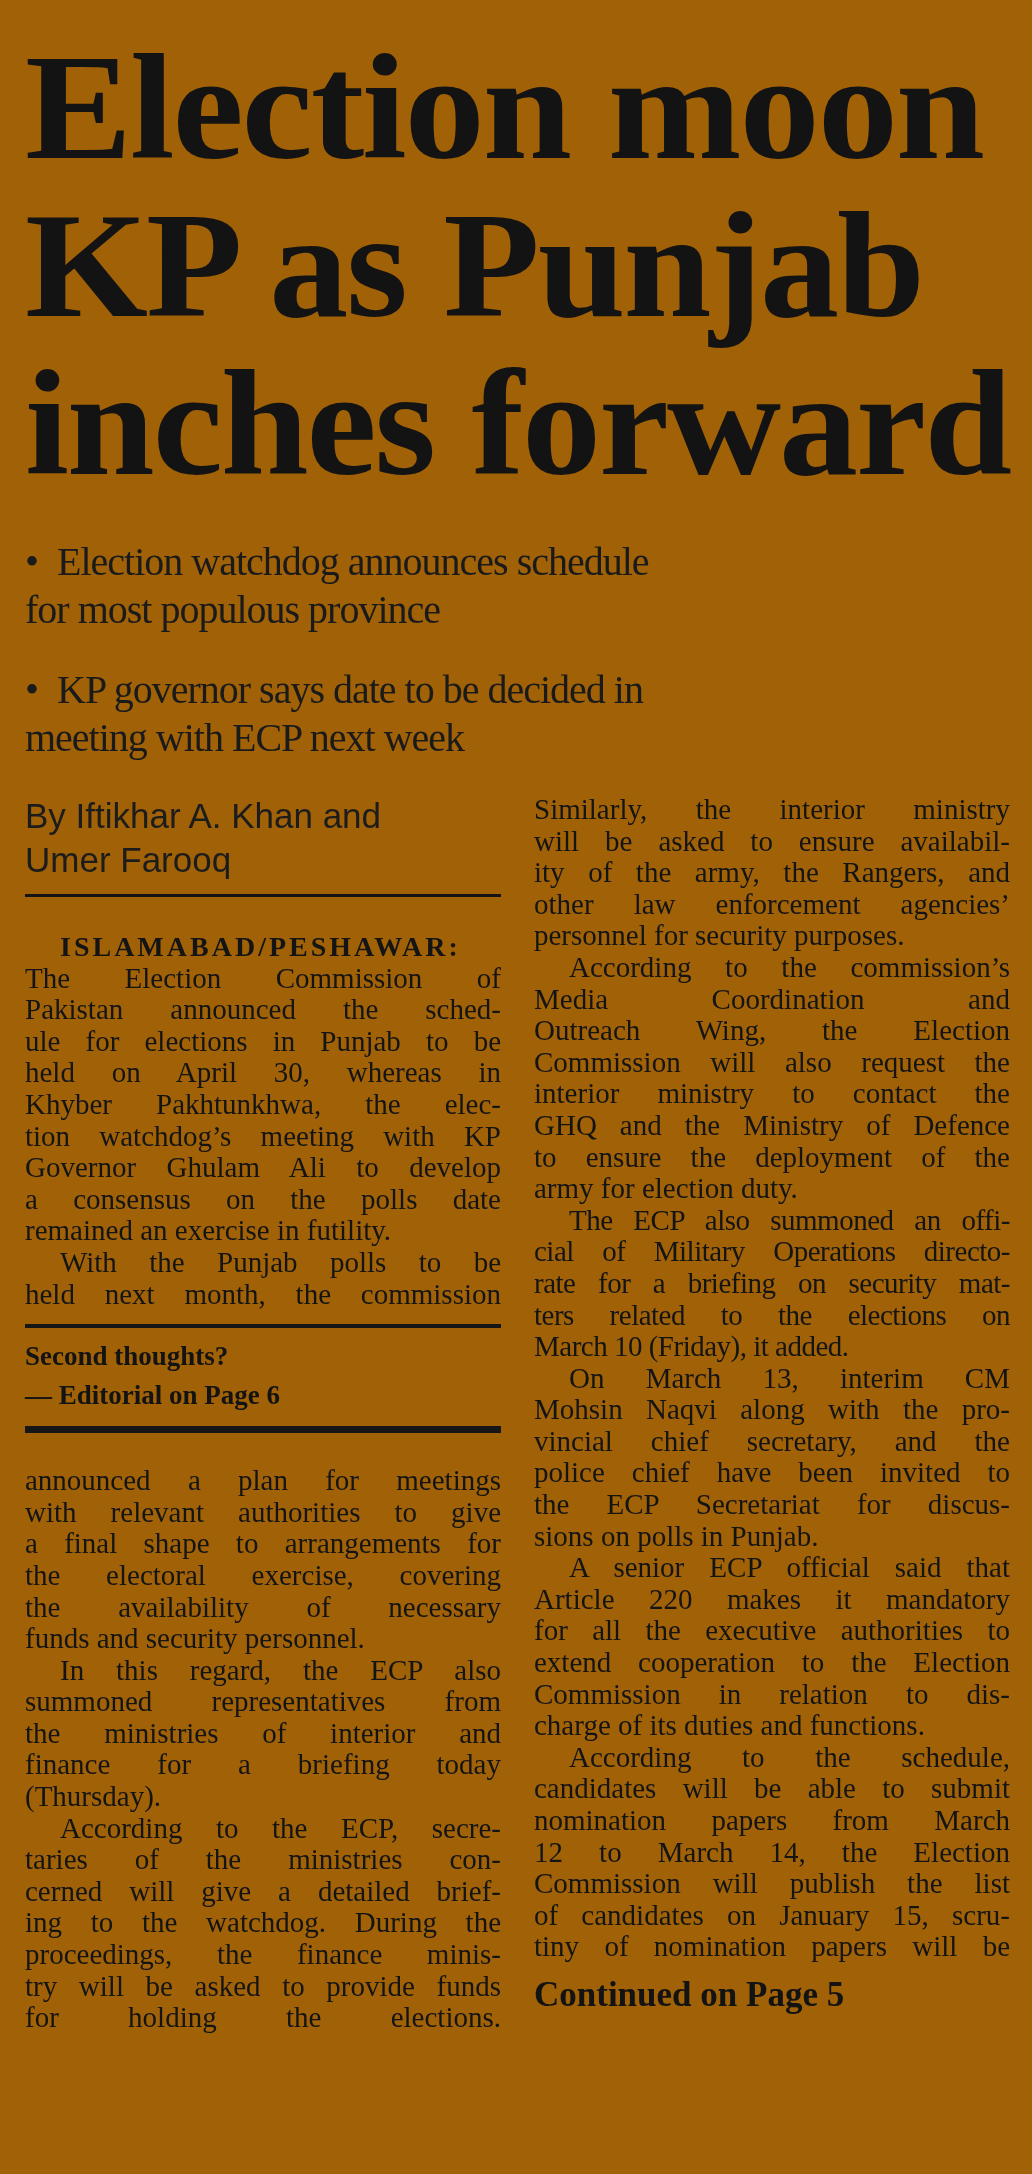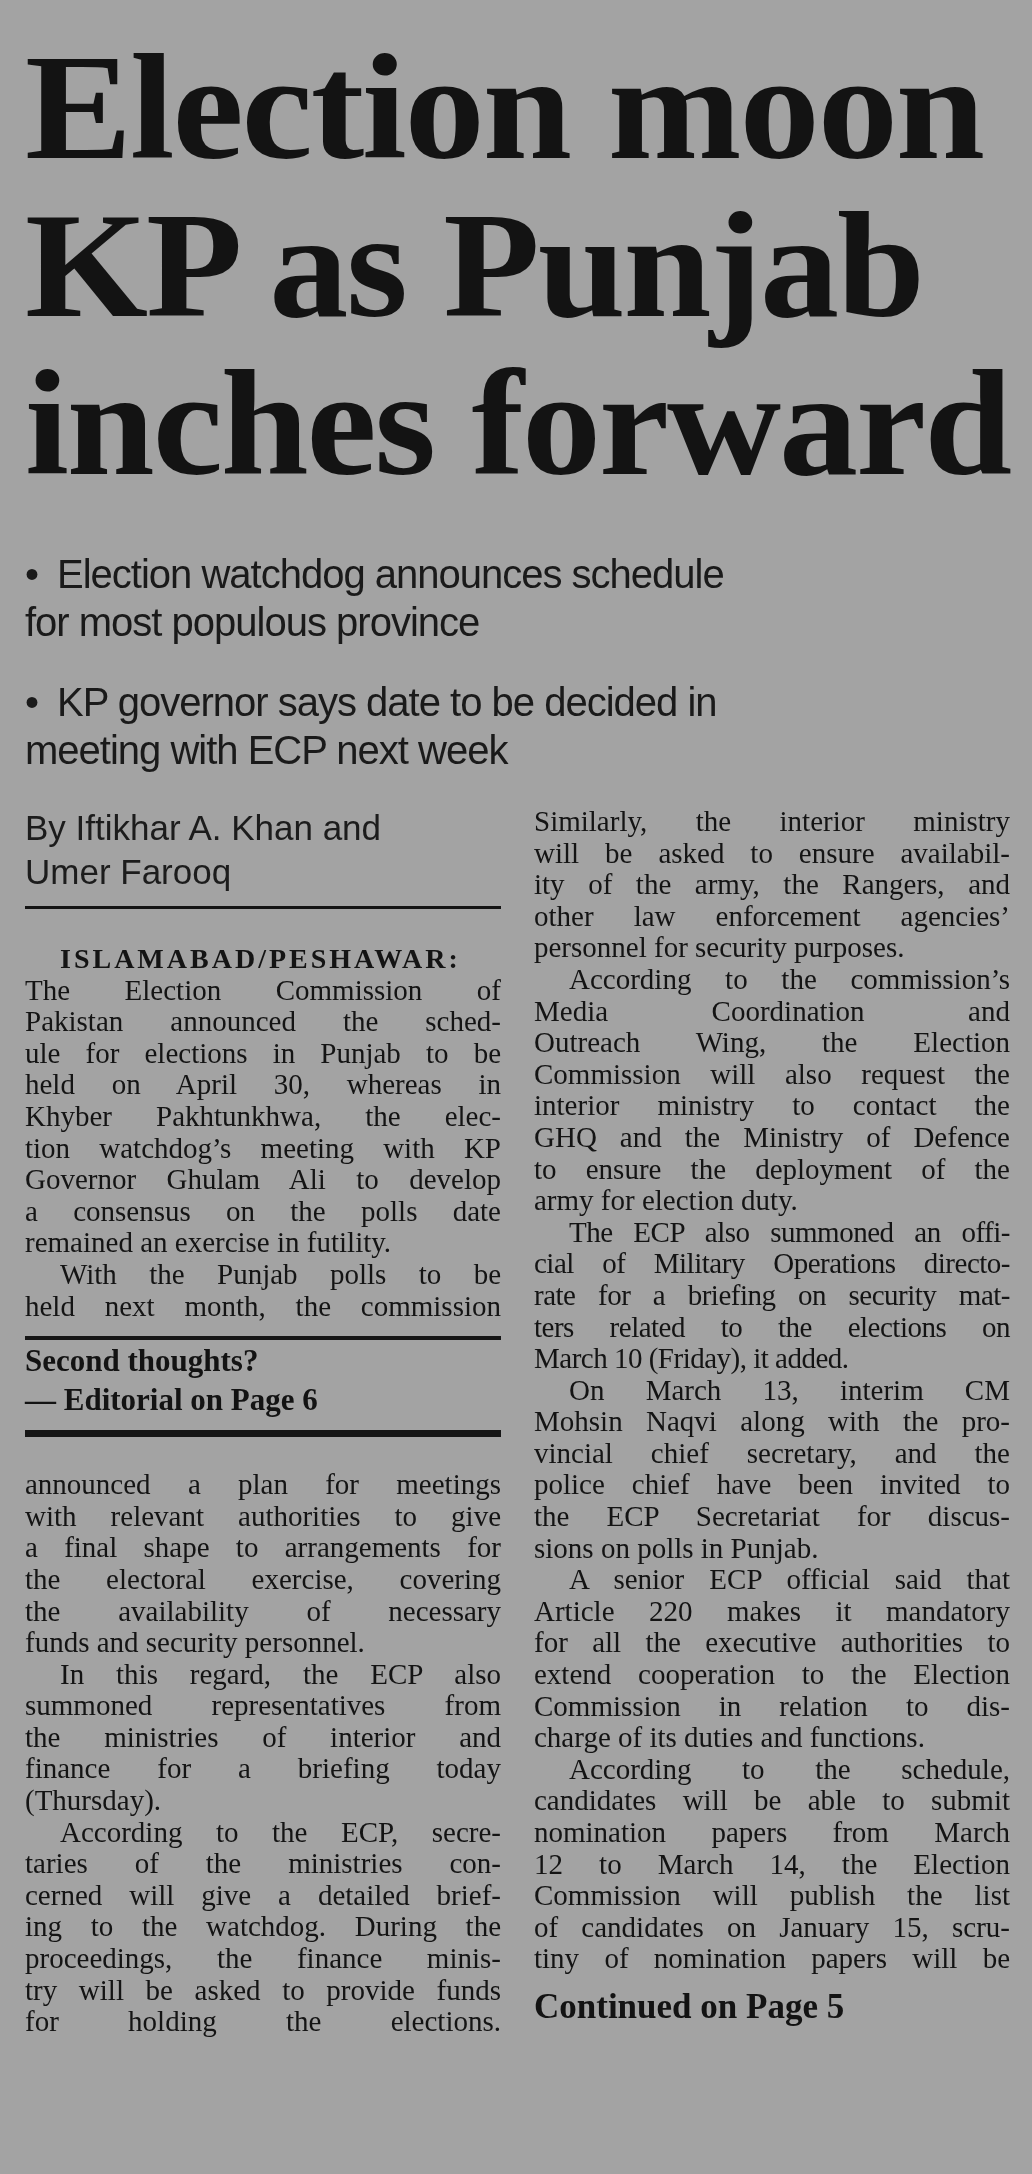--- a/index.html
+++ b/index.html
@@ -1,47 +1,47 @@
 <!DOCTYPE html>
 <html><head>
 <meta charset="utf-8">
 <style>
   html,body{margin:0;padding:0;background:#e9e8e4;}
   .page{
     position:relative;width:1032px;height:2174px;margin:0 auto;
-    background:#a3a3a3;color:#161616;overflow:hidden;
+    background:#a16207;color:#161616;overflow:hidden;
     box-sizing:border-box;padding:0 22px 0 25px;
   }
   
   .headline{margin-top:28px;font-family:"Liberation Serif",serif;font-weight:bold;
     font-size:150px;line-height:158px;letter-spacing:-2px;color:#131313;}
   .hl-line{white-space:nowrap;}
   .hl-line>span{display:inline-block;transform-origin:0 72%;}
   
-  .bullets{margin-top:48px;font-family:Liberation Sans, sans-serif;
+  .bullets{margin-top:36px;font-family:Liberation Serif, serif;
     font-size:40px;line-height:48px;letter-spacing:-1px;color:#1a1a1a;}
   .bullet{margin:0 0 32px 0;}
   .bullet .bline:first-child::before{content:"\2022\2002";}
   
   .columns{display:flex;gap:33px;margin-top:22px;}
   .col{flex:0 0 476px;width:476px;}
   
   .byline{font-family:"Liberation Sans",sans-serif;font-size:35px;line-height:44px;color:#1c1c1c;}
   .byline-rule{border:none;border-top:3px solid #141414;margin:12px 0 34px 0;}
   
   .para{margin:0;font-family:"Liberation Serif",serif;font-size:29px;line-height:31.6px;color:#141414;}
   .para.narrow{letter-spacing:-0.5px;}
   .line{text-align:justify;text-align-last:justify;}
   .line.end{text-align-last:left;}
   .line.ind{text-indent:35px;}
   .line.dateline{letter-spacing:3px;font-size:28px;font-weight:bold;}
   
   .edbox{border-top:4px solid #161616;border-bottom:7px solid #161616;
-    margin:14px 0 32px 0;padding:4px 0 14px 0;
-    font-family:"Liberation Serif",serif;font-weight:bold;font-size:31px;line-height:33px;color:#131313;}
+    margin:14px 0 32px 0;padding:12px 0 14px 0;
+    font-family:"Liberation Serif",serif;font-weight:bold;font-size:27px;line-height:33px;color:#131313;}
   .edtitle{margin-bottom:6px;}
   
   .continued{margin-top:14px;font-family:"Liberation Serif",serif;font-weight:bold;
     font-size:35px;line-height:36px;color:#131313;}
 </style>
 </head>
 <body>
 
 <div class="page">
   <div class="headline">

